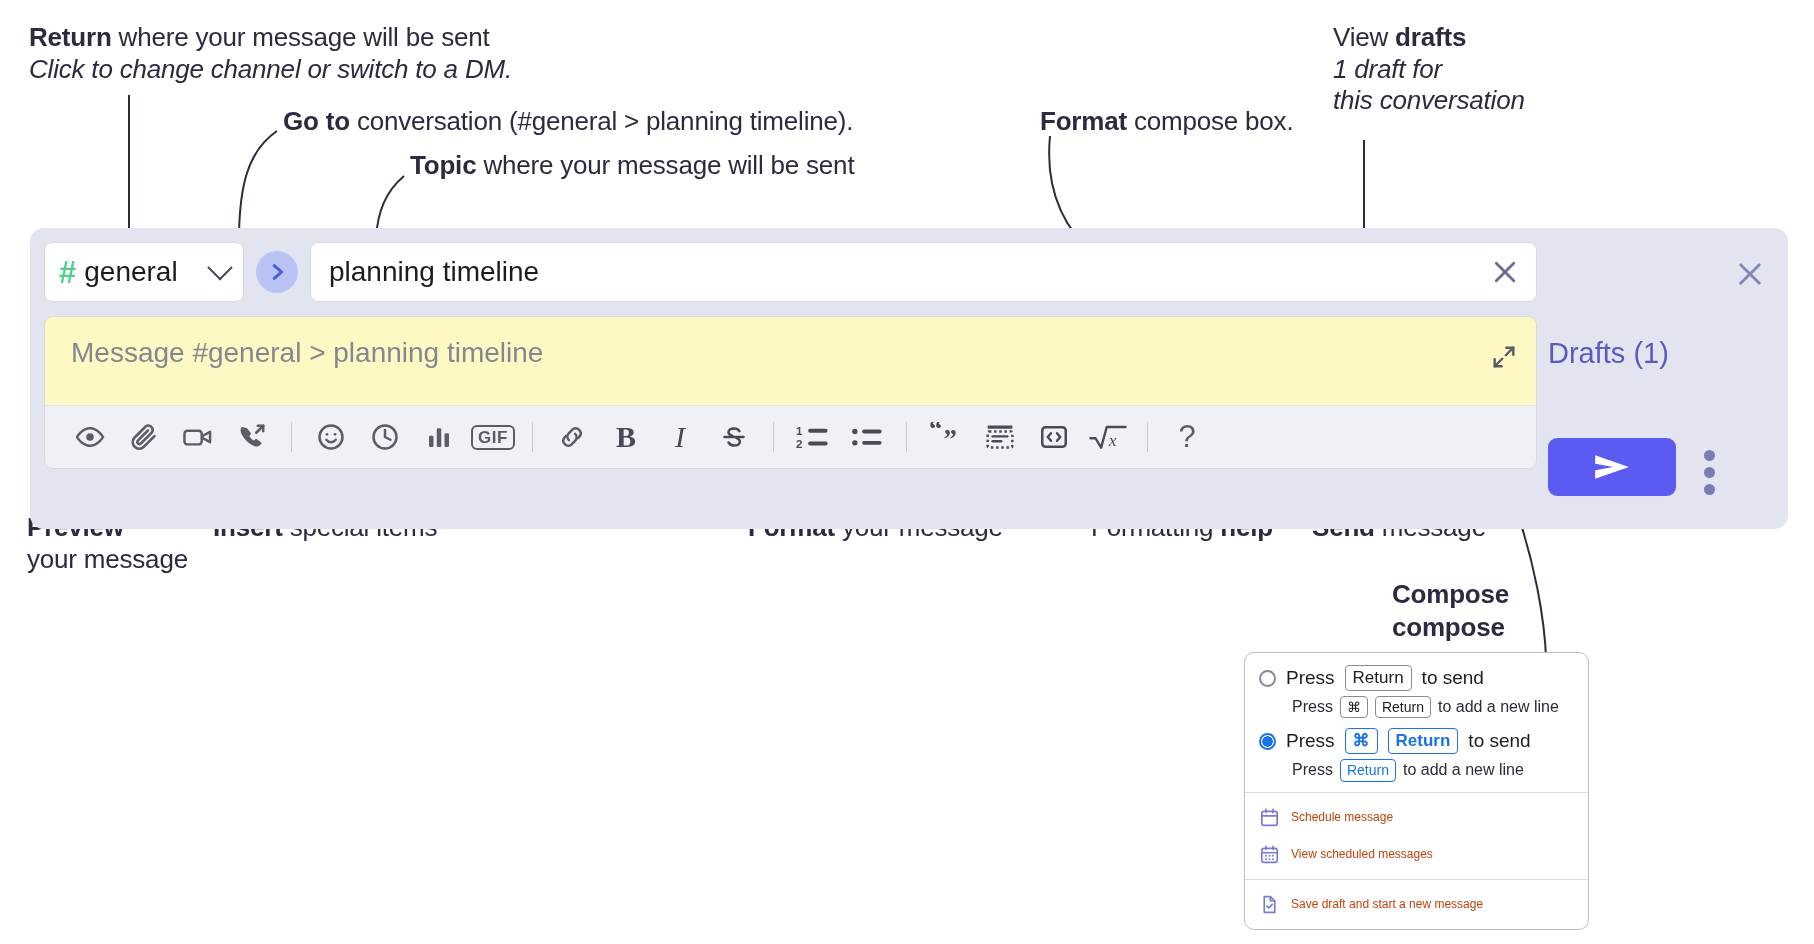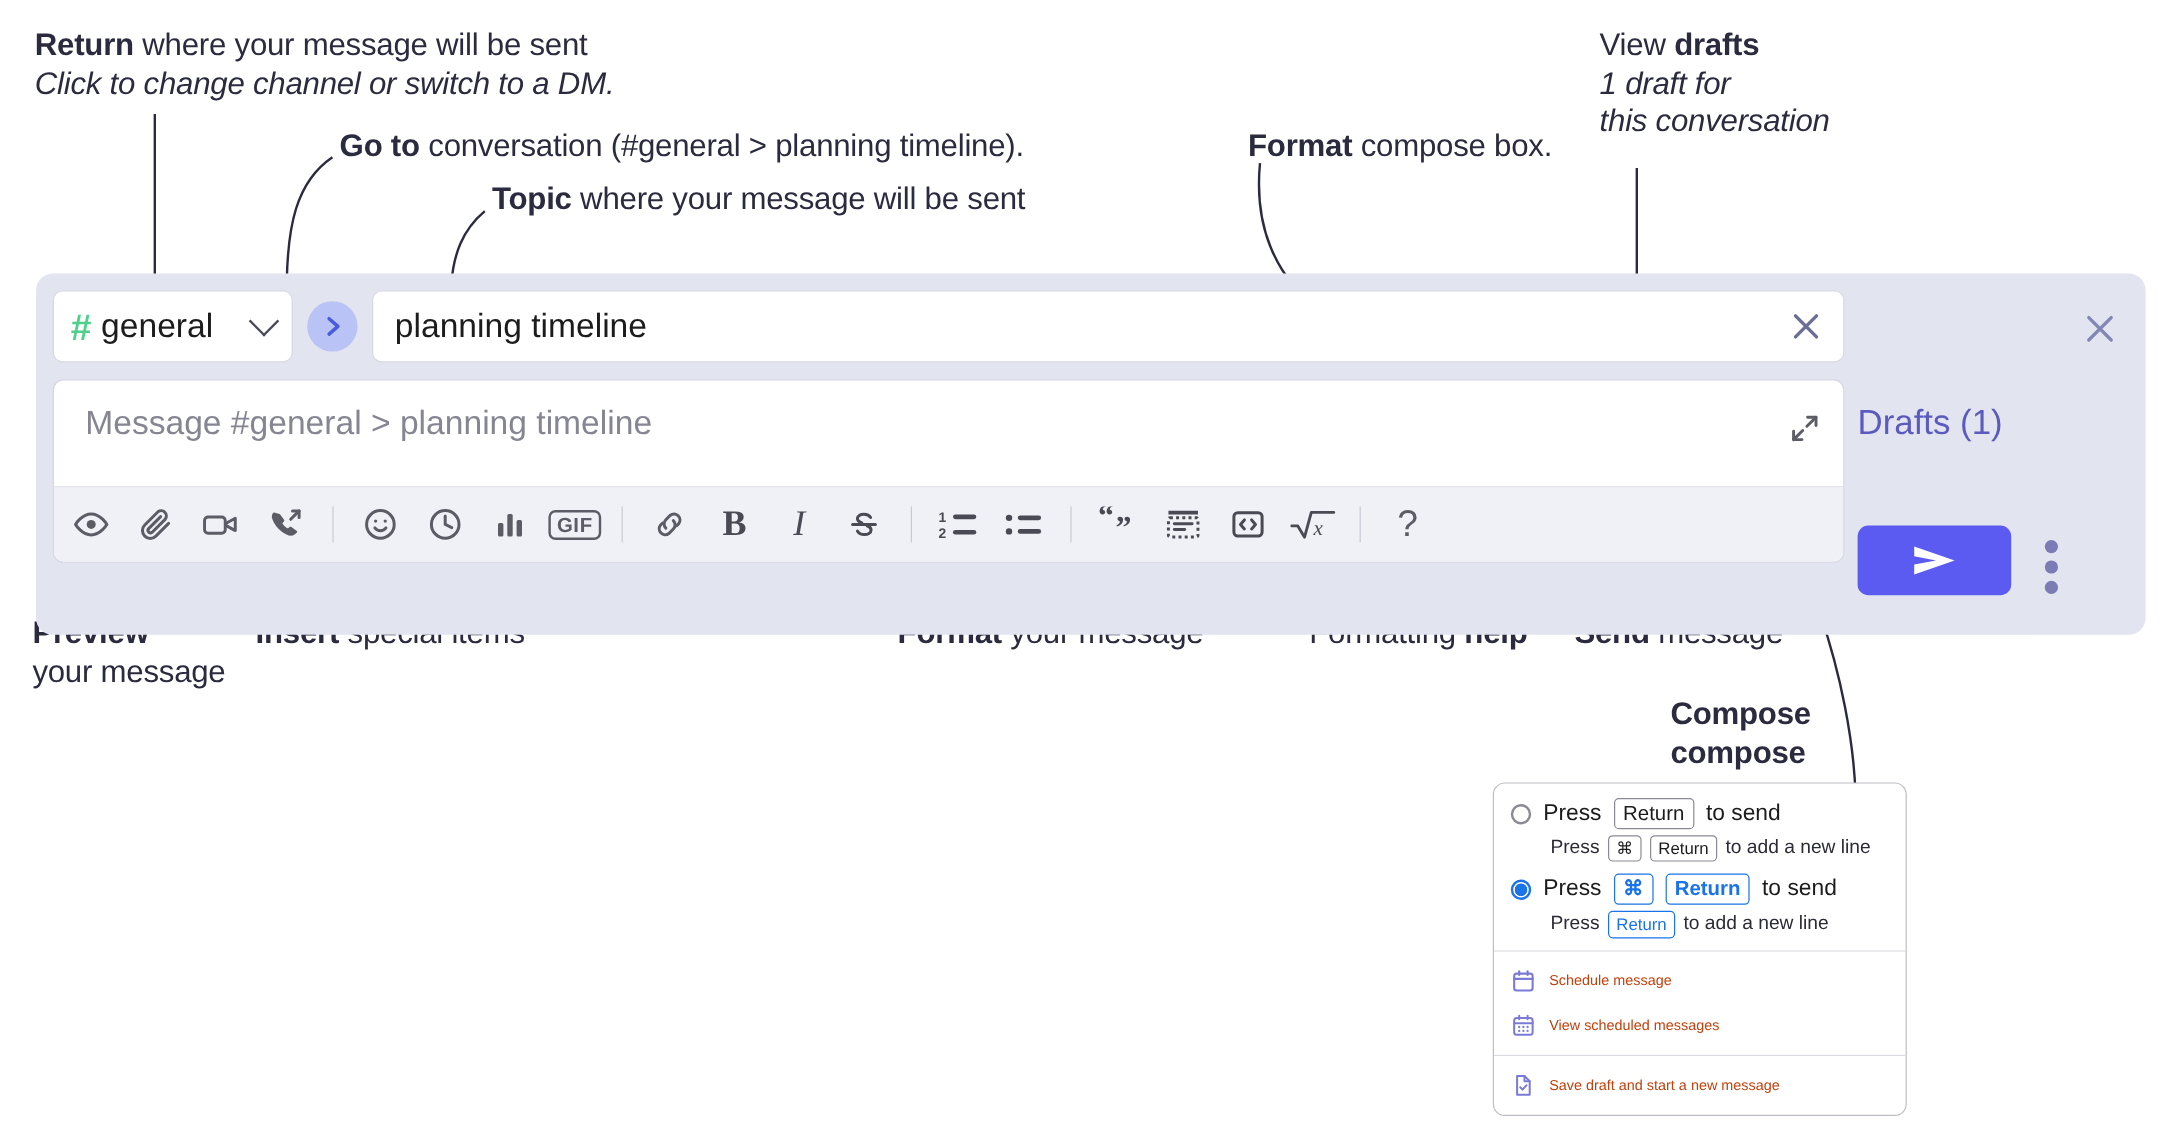--- a/index.html
+++ b/index.html
@@ -35,28 +35,28 @@
   #goto-btn svg{display:block;}
   #topic-field{
     flex:1;height:60px;background:#fff;border:1px solid #d6d8e4;border-radius:8px;
     display:flex;align-items:center;padding:0 16px 0 18px;box-sizing:border-box;gap:28px;
   }
   #topic-value{font-size:28px;color:#1d1c1d;}
   #topic-clear{margin-left:auto;cursor:pointer;display:flex;}
 
   
   #msg-box{
-    margin-top:14px;background:#ffffff;border:1px solid #d6d8e4;border-radius:9px;overflow:hidden;
+    margin-top:14px;background:#fef9c3;border:1px solid #d6d8e4;border-radius:9px;overflow:hidden;
   }
   #msg-area{height:88px;position:relative;}
   #msg-placeholder{position:absolute;left:26px;top:20px;font-size:28px;color:#868693;}
   #expand-btn{position:absolute;right:18px;top:26px;cursor:pointer;}
   #toolbar{
     height:62px;background:#f0f1f7;border-top:1px solid #e3e4ec;
-    display:flex;align-items:center;padding:0 4px;gap:0px;
+    display:flex;align-items:center;padding:0 18px;gap:0px;
   }
   .tb{width:54px;height:46px;display:flex;align-items:center;justify-content:center;cursor:pointer;color:#5c5c66;}
   .tb svg{display:block;}
   .sep{width:1px;height:30px;background:#c9cad4;margin:0 12px;flex:0 0 auto;}
   .gif{
     border:2.4px solid #5c5c66;border-radius:6px;font-size:17px;font-weight:700;
     letter-spacing:.5px;padding:2px 5px;line-height:1;color:#5c5c66;
   }
   .bold{font-size:30px;font-weight:700;color:#4a4a54;font-family:"Liberation Serif",serif;}
   .ital{font-size:30px;font-style:italic;color:#4a4a54;font-family:"Liberation Serif",serif;}

